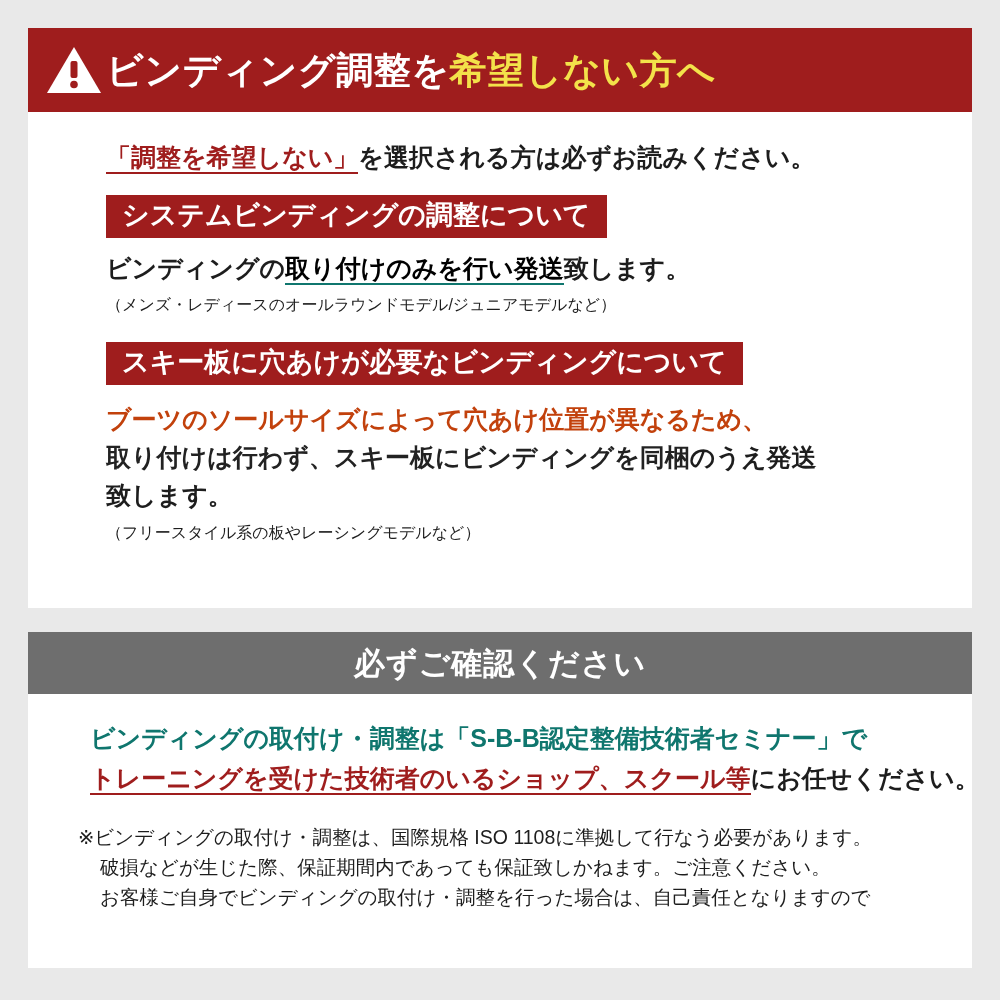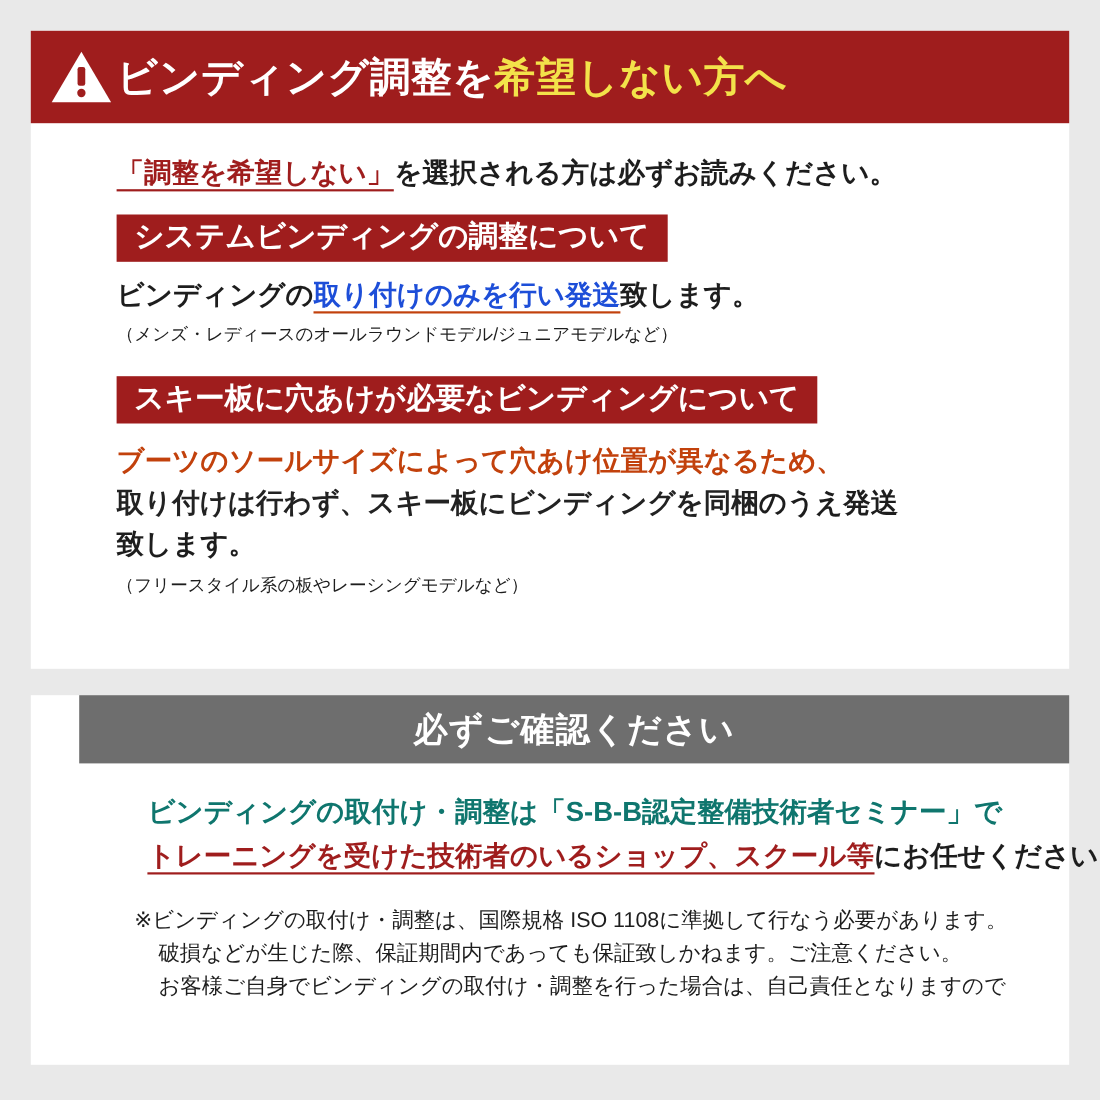--- a/index.html
+++ b/index.html
@@ -92,22 +92,22 @@
 
   .para {
     font-size: 25px;
     font-weight: 700;
     color: #1d1d1d;
     margin: 14px 0 0 48px;
     line-height: 1.3;
     white-space: nowrap;
   }
   .para .red-ul {
-    color: #1d4ed8;
-    border-bottom: 2px solid #c2410c;
+    color: #000000;
+    border-bottom: 2px solid #0f766e;
     padding-bottom: 1px;
   }
   .note {
     font-size: 16px;
     font-weight: 400;
     color: #1d1d1d;
     margin: 10px 0 0 48px;
     line-height: 1.3;
     white-space: nowrap;
   }
@@ -134,21 +134,20 @@
     color: #1d1d1d;
     margin: 2px 0 0 48px;
     line-height: 1.45;
     white-space: nowrap;
   }
 
   
   .card-bottom {
     margin-top: 24px;
     height: 336px;
-    padding-left: 44px;
   }
   .banner-gray {
     background: #6e6e6e;
     height: 62px;
     display: flex;
     align-items: center;
     justify-content: center;
   }
   .banner-gray-title {
     color: #ffffff;

